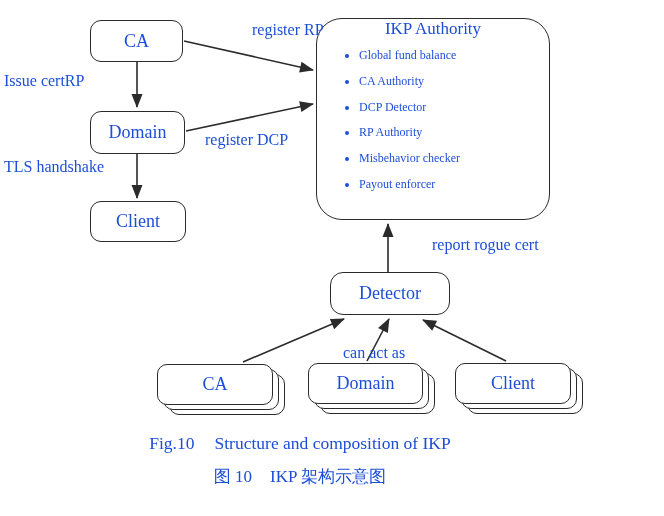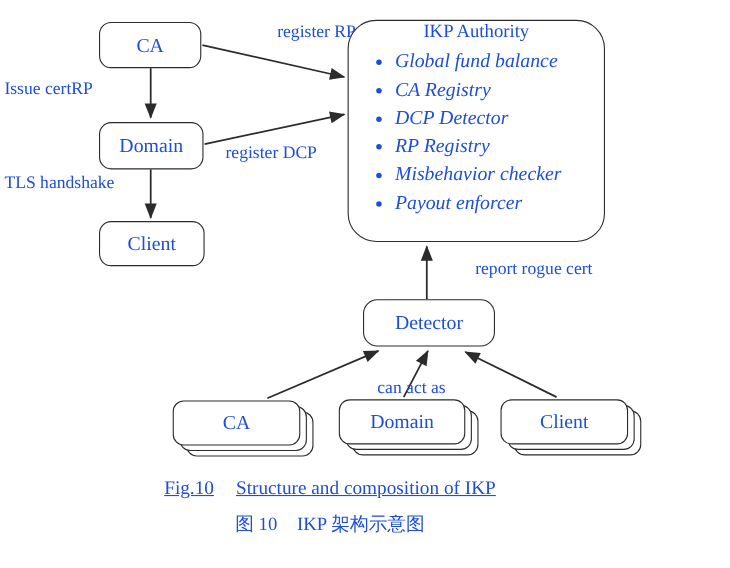--- a/index.html
+++ b/index.html
@@ -49,23 +49,22 @@
     text-align: center;
     font-size: 17px;
     line-height: 20px;
   }
   #ikp-list {
     margin: 4px 0 0 0;
     padding-left: 42px;
     list-style-type: disc;
   }
   #ikp-list li {
-    font-size: 18px;
+    font-size: 12px;
     line-height: 25.8px;
-    font-style: italic;
   }
 
   .stack { position: absolute; z-index: 2; }
   .stack .card {
     position: absolute;
     box-sizing: border-box;
     border: 1.5px solid #2b2b2b;
     border-radius: 10px;
     background: #ffffff;
     display: flex;
@@ -97,21 +96,21 @@
   #lbl-can-act      { left: 343px; top: 344px; }
 
   .caption-line {
     position: absolute;
     left: 40px;
     width: 520px;
     text-align: center;
     z-index: 3;
     white-space: nowrap;
   }
-  #caption-en { top: 433px; font-size: 17.5px; text-decoration: underline; }
+  #caption-en { top: 433px; font-size: 17.5px; }
   #caption-cn { top: 465px; font-size: 17px; }
   #caption-en .cap-label { margin-right: 20px; }
   #caption-cn .cap-label { margin-right: 18px; text-align: right; }
 </style>
 </head>
 <body>
 
 <div id="canvas">
 
   <svg id="arrows" viewBox="0 0 664 516" xmlns="http://www.w3.org/2000/svg">
@@ -139,23 +138,23 @@
   </div>
 
   <div class="node" id="node-client">
     <span>Client</span>
   </div>
 
   <div id="ikp-box">
     <div id="ikp-title">IKP Authority</div>
     <ul id="ikp-list">
       <li>Global fund balance</li>
-      <li>CA Registry</li>
+      <li>CA Authority</li>
       <li>DCP Detector</li>
-      <li>RP Registry</li>
+      <li>RP Authority</li>
       <li>Misbehavior checker</li>
       <li>Payout enforcer</li>
     </ul>
   </div>
 
   <div class="node" id="node-detector">
     <span>Detector</span>
   </div>
 
   <div class="stack" id="stack-ca">

